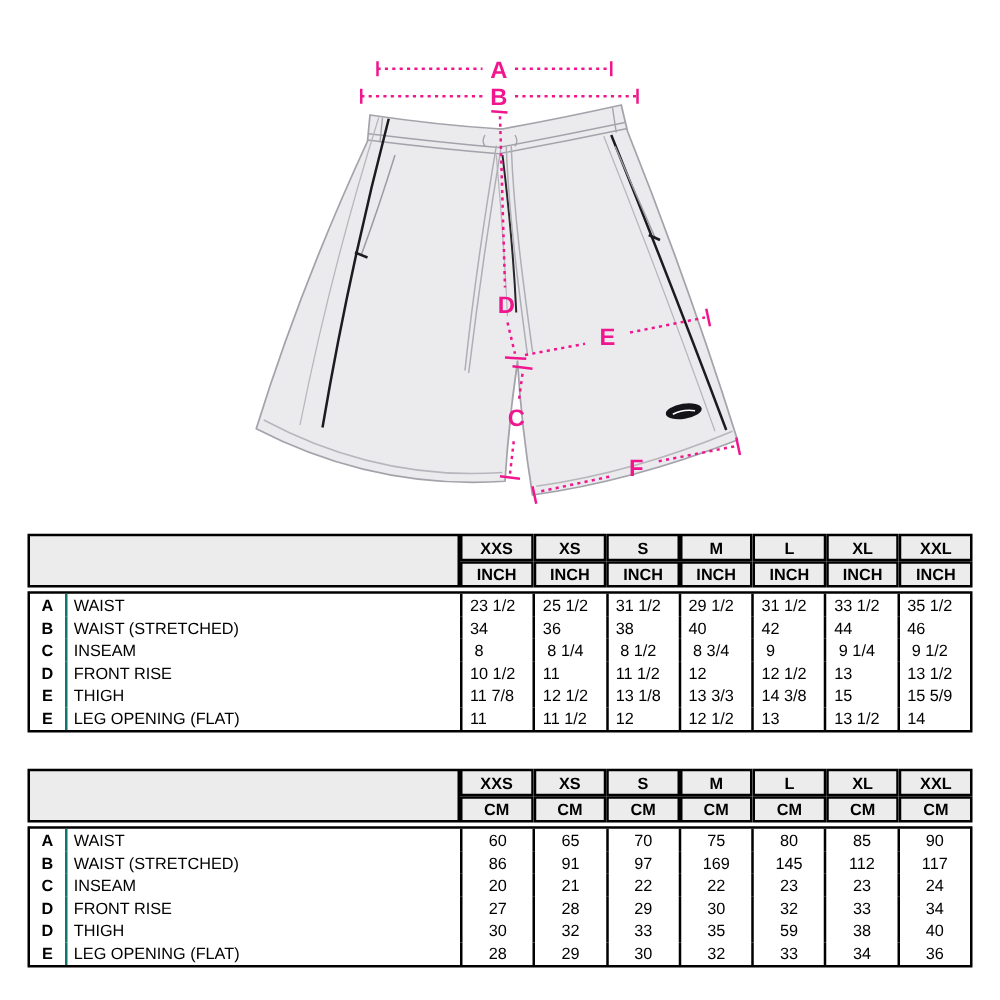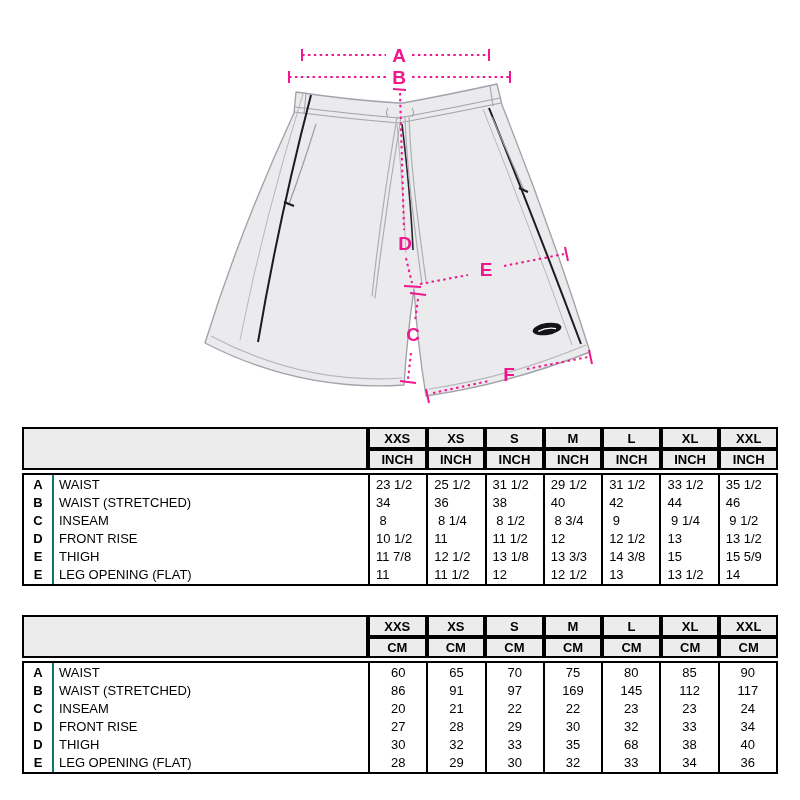--- a/index.html
+++ b/index.html
@@ -244,21 +244,21 @@
       <div class="c v">30</div>
       <div class="c v">32</div>
       <div class="c v">33</div>
       <div class="c v">34</div>
       <div class="c l">D</div>
       <div class="c n">THIGH</div>
       <div class="c v">30</div>
       <div class="c v">32</div>
       <div class="c v">33</div>
       <div class="c v">35</div>
-      <div class="c v">68</div>
+      <div class="c v">59</div>
       <div class="c v">38</div>
       <div class="c v">40</div>
       <div class="c l">E</div>
       <div class="c n">LEG OPENING (FLAT)</div>
       <div class="c v">28</div>
       <div class="c v">29</div>
       <div class="c v">30</div>
       <div class="c v">32</div>
       <div class="c v">33</div>
       <div class="c v">34</div>

